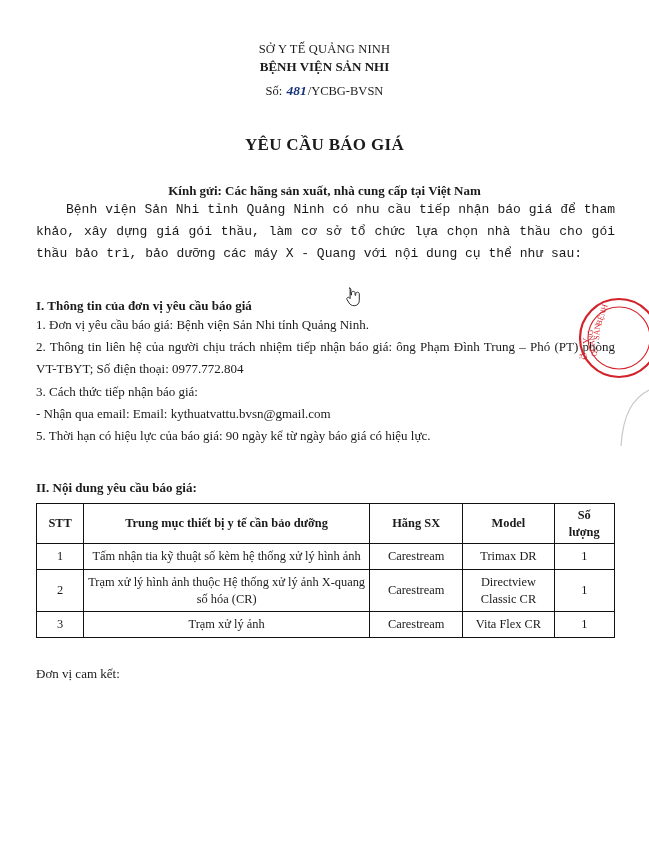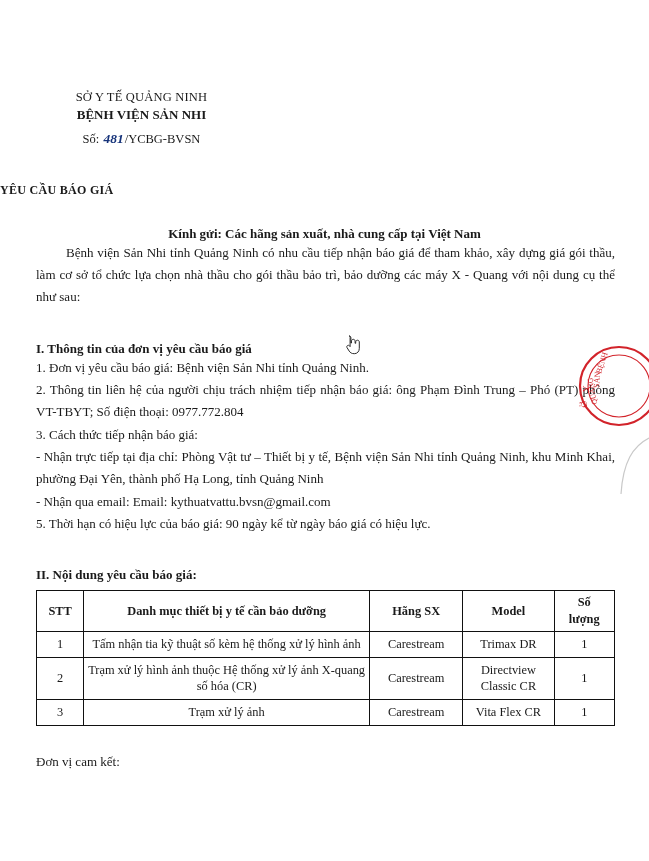--- a/index.html
+++ b/index.html
@@ -18,25 +18,24 @@
   .page {
     position: relative;
     width: 649px;
     height: 861px;
     padding: 0;
     box-sizing: border-box;
   }
   
   .header {
     display: flex;
-    flex-direction: row;
+    flex-direction: column;
     align-items: center;
     padding: 30px 34px 0 34px;
     box-sizing: border-box;
-    margin-top: 48px;
   }
   .hdr-left {
     width: 215px;
     text-align: center;
     font-size: 12.5px;
     line-height: 1.45;
     padding-top: 10px;
   }
   .hdr-left .l1 { letter-spacing: .2px; }
   .hdr-left .l2 { font-weight: bold; font-size: 13px; }
@@ -72,22 +71,23 @@
     background: #1a1a1a;
     margin: 2px auto 0 auto;
   }
   .hdr-right .r3 {
     font-style: italic;
     margin-top: 9px;
     font-size: 12.6px;
   }
   
   .doc-title {
-    font-weight: bold;
-    font-size: 12px;
+    text-align: center;
+    font-weight: bold;
+    font-size: 17px;
     margin-top: 34px;
     letter-spacing: .3px;
   }
   .kinh-gui {
     text-align: center;
     font-weight: bold;
     font-size: 13px;
     margin-top: 28px;
   }
   
@@ -97,20 +97,21 @@
   }
   p.para {
     font-size: 13px;
     line-height: 1.72;
     margin: 0;
     text-align: justify;
   }
   .intro {
     margin-top: 14px;
     text-indent: 30px;
+    font-family: Liberation Mono, monospace;
   }
   .sec-head {
     font-weight: bold;
     font-size: 13px;
     margin-top: 32px;
   }
   .item {
     margin-top: 13px;
   }
   .item-tight {
@@ -191,31 +192,30 @@
   <div class="kinh-gui">Kính gửi: Các hãng sản xuất, nhà cung cấp tại Việt Nam</div>
 
   <div class="body-wrap">
     <p class="para intro">Bệnh viện Sản Nhi tỉnh Quảng Ninh có nhu cầu tiếp nhận báo giá để tham khảo, xây dựng giá gói thầu, làm cơ sở tổ chức lựa chọn nhà thầu cho gói thầu bảo trì, bảo dưỡng các máy X - Quang với nội dung cụ thể như sau:</p>
 
     <div class="sec-head">I. Thông tin của đơn vị yêu cầu báo giá</div>
 
     <p class="para item">1. Đơn vị yêu cầu báo giá: Bệnh viện Sản Nhi tỉnh Quảng Ninh.</p>
     <p class="para item">2. Thông tin liên hệ của người chịu trách nhiệm tiếp nhận báo giá: ông Phạm Đình Trung – Phó (PT) phòng VT-TBYT; Số điện thoại: 0977.772.804</p>
     <p class="para item">3. Cách thức tiếp nhận báo giá:</p>
-    <p class="para item">- Nhận trực tiếp tại địa chỉ: Phòng Vật tư – Thiết bị y tế, Bệnh viện Sản Nhi tỉnh Quảng Ninh, khu Minh Khai, phường Đại Yên, thành phố Hạ Long, tỉnh Quảng Ninh</p>
     <p class="para item">- Nhận qua email: Email: kythuatvattu.bvsn@gmail.com</p>
     <p class="para item">5. Thời hạn có hiệu lực của báo giá: 90 ngày kể từ ngày báo giá có hiệu lực.</p>
 
     <div class="sec-head">II. Nội dung yêu cầu báo giá:</div>
 
     <table class="tbl">
       <thead>
         <tr>
           <th class="col-stt">STT</th>
-          <th class="col-name">Danh mục thiết bị y tế cần bảo dưỡng</th>
+          <th class="col-name">Trung mục thiết bị y tế cần bảo dưỡng</th>
           <th class="col-hang">Hãng SX</th>
           <th class="col-model">Model</th>
           <th class="col-sl">
             <div>Số</div>
             <div>lượng</div>
           </th>
         </tr>
       </thead>
       <tbody>
         <tr>

